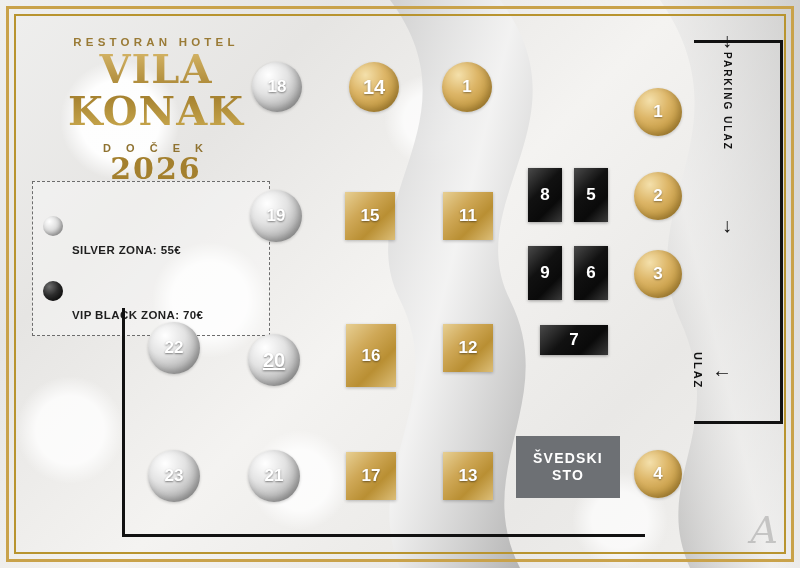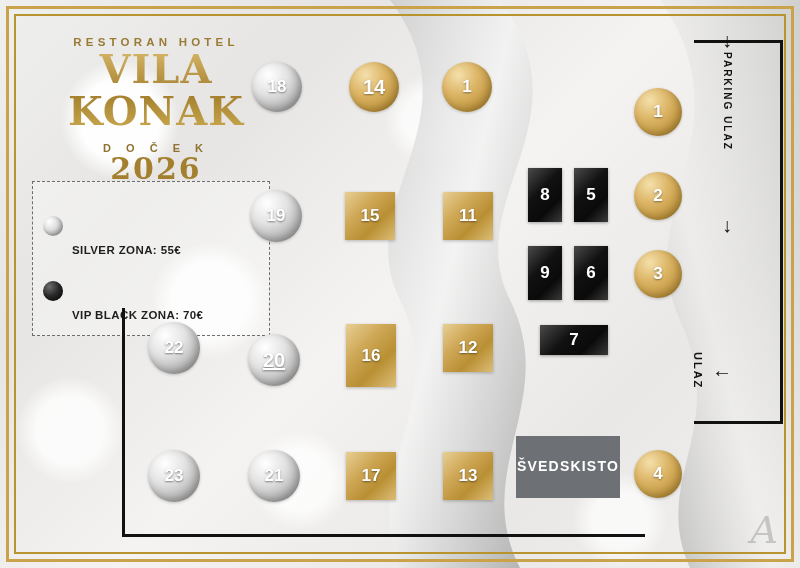--- a/index.html
+++ b/index.html
@@ -93,21 +93,21 @@
   }
 
   
   .bina{
     position:absolute;display:flex;align-items:center;justify-content:center;
     background:#ffffff;border:2px solid #111;font-weight:bold;letter-spacing:2px;
     color:#111;
   }
   
   .svedski{
-    position:absolute;display:flex;flex-direction:row;align-items:center;justify-content:center;
+    position:absolute;display:flex;flex-direction:column;align-items:center;justify-content:center;
     background:#6d7074;color:#ffffff;font-weight:bold;letter-spacing:1.2px;line-height:1.25;
     text-align:left;
   }
   
   .lborder{position:absolute;border-left:3px solid #111;border-bottom:3px solid #111;}
   .rborder{position:absolute;border-top:3px solid #111;border-right:3px solid #111;border-bottom:3px solid #111;}
 
   .vtxt{
     position:absolute;font-weight:bold;letter-spacing:2px;color:#111;
     writing-mode:vertical-rl;text-orientation:mixed;

